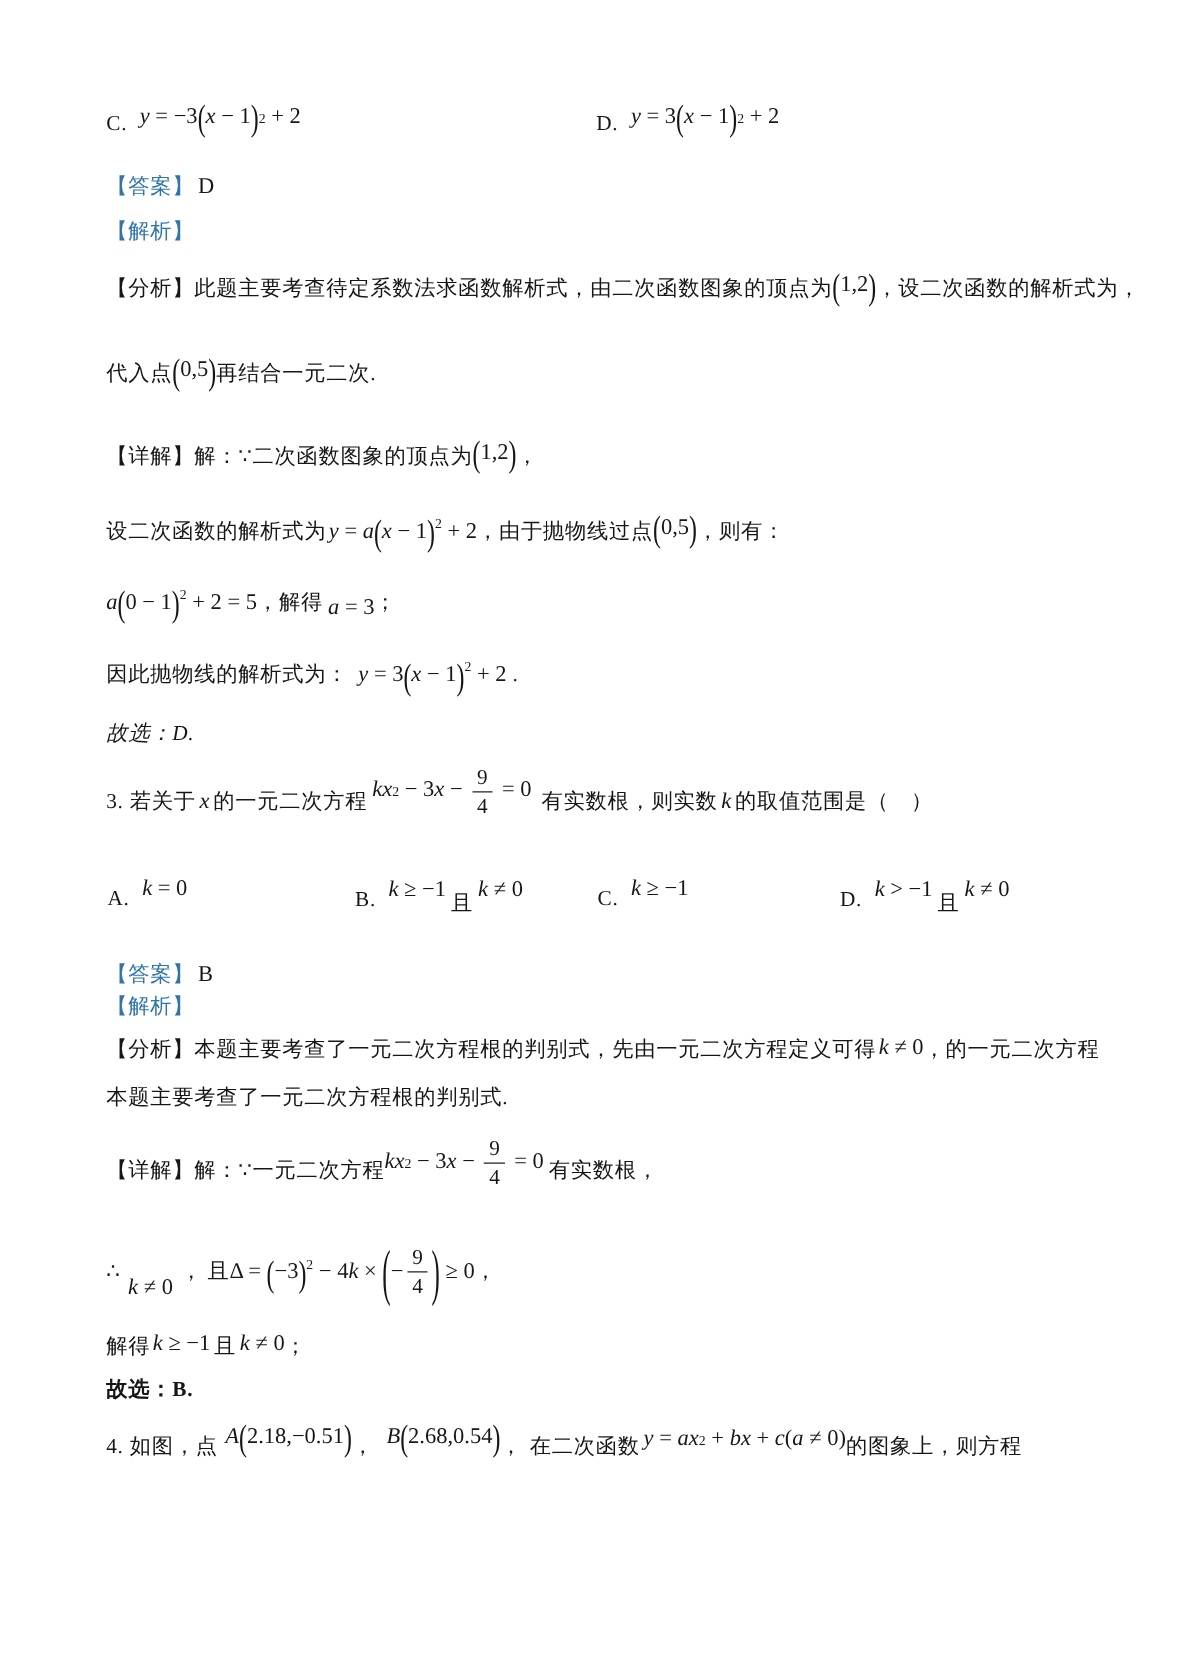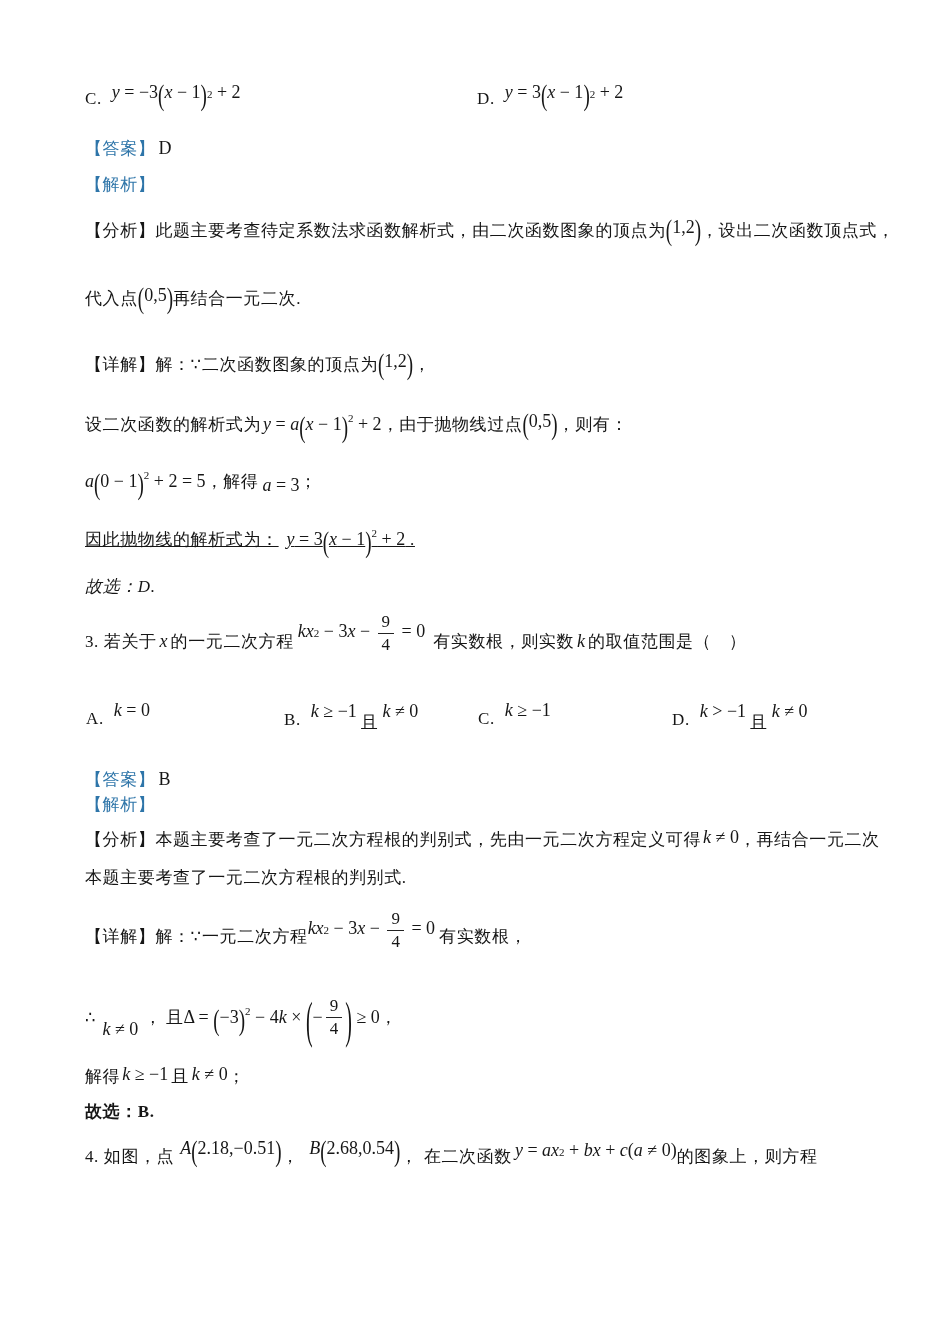--- a/index.html
+++ b/index.html
@@ -31,57 +31,57 @@
       <span class="seg" style="left: 85px;"><span class="t">C.</span><span class="gap" style="width: 10px;"></span><span class="mi" style="position: relative; top: -6px;">y</span><span class="mn" style="position: relative; top: -6px;"> = −3</span><span class="bp" style="position: relative; top: -6px;">(</span><span class="mi" style="position: relative; top: -6px;">x</span><span class="mn" style="position: relative; top: -6px;"> − 1</span><span class="bp" style="position: relative; top: -6px;">)</span><span class="sup" style="position: relative; top: -6px;">2</span><span class="mn" style="position: relative; top: -6px;"> + 2</span></span>
       <span class="seg" style="left: 477px;"><span class="t">D.</span><span class="gap" style="width: 10px;"></span><span class="mi" style="position: relative; top: -6px;">y</span><span class="mn" style="position: relative; top: -6px;"> = 3</span><span class="bp" style="position: relative; top: -6px;">(</span><span class="mi" style="position: relative; top: -6px;">x</span><span class="mn" style="position: relative; top: -6px;"> − 1</span><span class="bp" style="position: relative; top: -6px;">)</span><span class="sup" style="position: relative; top: -6px;">2</span><span class="mn" style="position: relative; top: -6px;"> + 2</span></span>
     </div>
     <div class="line" style="top: 137px;">
       <span class="seg" style="left: 85px; text-align: center;"><span class="t blue">【答案】</span><span class="gap" style="width: 3px;"></span><span class="mn">D</span></span>
     </div>
     <div class="line" style="top: 173px;">
       <span class="seg" style="left: 85px;"><span class="t blue">【解析】</span></span>
     </div>
     <div class="line" style="top: 219px;">
-      <span class="seg" style="left: 85px;"><span class="t">【分析】此题主要考查待定系数法求函数解析式，由二次函数图象的顶点为</span><span class="bp" style="position: relative; top: -3px;">(</span><span class="mn" style="position: relative; top: -3px;">1,2</span><span class="bp" style="position: relative; top: -3px;">)</span><span class="t">，设出二次函数顶点式，</span></span>
+      <span class="seg" style="left: 85px;"><span class="t">【分析】此题主要考查待定系数法求函数解析式，由二次函数图象的顶点为</span><span class="bp" style="position: relative; top: -3px;">(</span><span class="mn" style="position: relative; top: -3px;">1,2</span><span class="bp" style="position: relative; top: -3px;">)</span><span class="t">，设二次函数的解析式为，</span></span>
     </div>
     <div class="line" style="top: 287px;">
       <span class="seg" style="left: 85px;"><span class="t">代入点</span><span class="bp" style="position: relative; top: -3px;">(</span><span class="mn" style="position: relative; top: -3px;">0,5</span><span class="bp" style="position: relative; top: -3px;">)</span><span class="t">再结合一元二次.</span></span>
     </div>
     <div class="line" style="top: 353px;">
       <span class="seg" style="left: 85px;"><span class="t">【详解】解：∵二次函数图象的顶点为</span><span class="bp" style="position: relative; top: -3px;">(</span><span class="mn" style="position: relative; top: -3px;">1,2</span><span class="bp" style="position: relative; top: -3px;">)</span><span class="t">，</span></span>
     </div>
     <div class="line" style="top: 413px;">
       <span class="seg" style="left: 85px;"><span class="t">设二次函数的解析式为</span><span class="gap" style="width: 2px;"></span><span class="mi">y</span><span class="mn"> = </span><span class="mi">a</span><span class="bp">(</span><span class="mi">x</span><span class="mn"> − 1</span><span class="bp">)</span><span class="sup">2</span><span class="mn"> + 2</span><span class="t">，由于抛物线过点</span><span class="bp" style="position: relative; top: -3px;">(</span><span class="mn" style="position: relative; top: -3px;">0,5</span><span class="bp" style="position: relative; top: -3px;">)</span><span class="t">，则有：</span></span>
     </div>
     <div class="line" style="top: 470px;">
       <span class="seg" style="left: 85px;"><span class="mi">a</span><span class="bp">(</span><span class="mn">0 − 1</span><span class="bp">)</span><span class="sup">2</span><span class="mn"> + 2 = 5</span><span class="t">，解得</span><span class="gap" style="width: 4px;"></span><span class="mi" style="position: relative; top: 4px;">a</span><span class="mn" style="position: relative; top: 4px;"> = 3</span><span class="t">；</span></span>
     </div>
     <div class="line" style="top: 528px;">
-      <span class="seg" style="left: 85px; text-decoration: underline;"><span class="t">因此抛物线的解析式为：</span><span class="gap" style="width: 8px;"></span><span class="mi">y</span><span class="mn"> = 3</span><span class="bp">(</span><span class="mi">x</span><span class="mn"> − 1</span><span class="bp">)</span><span class="sup">2</span><span class="mn"> + 2</span><span class="t"> .</span></span>
+      <span class="seg" style="left: 85px;"><span class="t">因此抛物线的解析式为：</span><span class="gap" style="width: 8px;"></span><span class="mi">y</span><span class="mn"> = 3</span><span class="bp">(</span><span class="mi">x</span><span class="mn"> − 1</span><span class="bp">)</span><span class="sup">2</span><span class="mn"> + 2</span><span class="t"> .</span></span>
     </div>
     <div class="line" style="top: 575px;">
       <span class="seg" style="left: 85px; font-style: italic;"><span class="t">故选：D.</span></span>
     </div>
     <div class="line" style="top: 622px;">
       <span class="seg" style="left: 85px;"><span class="t">3. 若关于</span><span class="gap" style="width: 3px;"></span><span class="mi">x</span><span class="gap" style="width: 3px;"></span><span class="t">的一元二次方程</span><span class="gap" style="width: 4px;"></span><span class="mi" style="position: relative; top: -10px;">kx</span><span class="sup" style="position: relative; top: -10px;">2</span><span class="mn" style="position: relative; top: -10px;"> − 3</span><span class="mi" style="position: relative; top: -10px;">x</span><span class="mn" style="position: relative; top: -10px;"> − </span><span class="frac" style="position: relative; top: -10px;"><span class="fn">9</span><span class="fd">4</span></span><span class="mn" style="position: relative; top: -10px;"> = 0</span><span class="gap" style="width: 8px;"></span><span class="t">有实数根，则实数</span><span class="gap" style="width: 3px;"></span><span class="mi">k</span><span class="gap" style="width: 3px;"></span><span class="t">的取值范围是（　）</span></span>
     </div>
     <div class="line" style="top: 708px;">
       <span class="seg" style="left: 86px;"><span class="t">A.</span><span class="gap" style="width: 10px;"></span><span class="mi" style="position: relative; top: -8px;">k</span><span class="mn" style="position: relative; top: -8px;"> = 0</span></span>
       <span class="seg" style="left: 284px;"><span class="t">B.</span><span class="gap" style="width: 10px;"></span><span class="mi" style="position: relative; top: -8px;">k</span><span class="mn" style="position: relative; top: -8px;"> ≥ −1</span><span class="gap" style="width: 4px;"></span><span class="t" style="position: relative; top: 3px;">且</span><span class="gap" style="width: 4px;"></span><span class="mi" style="position: relative; top: -8px;">k</span><span class="mn" style="position: relative; top: -8px;"> ≠ 0</span></span>
       <span class="seg" style="left: 478px;"><span class="t">C.</span><span class="gap" style="width: 10px;"></span><span class="mi" style="position: relative; top: -8px;">k</span><span class="mn" style="position: relative; top: -8px;"> ≥ −1</span></span>
       <span class="seg" style="left: 672px;"><span class="t">D.</span><span class="gap" style="width: 10px;"></span><span class="mi" style="position: relative; top: -8px;">k</span><span class="mn" style="position: relative; top: -8px;"> &gt; −1</span><span class="gap" style="width: 4px;"></span><span class="t" style="position: relative; top: 3px;">且</span><span class="gap" style="width: 4px;"></span><span class="mi" style="position: relative; top: -8px;">k</span><span class="mn" style="position: relative; top: -8px;"> ≠ 0</span></span>
     </div>
     <div class="line" style="top: 757px;">
       <span class="seg" style="left: 85px; margin-top: 11px;"><span class="t blue">【答案】</span><span class="gap" style="width: 3px;"></span><span class="mn">B</span></span>
     </div>
     <div class="line" style="top: 793px;">
       <span class="seg" style="left: 85px;"><span class="t blue">【解析】</span></span>
     </div>
     <div class="line" style="top: 828px;">
-      <span class="seg" style="left: 85px;"><span class="t">【分析】本题主要考查了一元二次方程根的判别式，先由一元二次方程定义可得</span><span class="gap" style="width: 2px;"></span><span class="mi" style="position: relative; top: -2px;">k</span><span class="mn" style="position: relative; top: -2px;"> ≠ 0</span><span class="t">，再结合一元二次</span></span>
+      <span class="seg" style="left: 85px;"><span class="t">【分析】本题主要考查了一元二次方程根的判别式，先由一元二次方程定义可得</span><span class="gap" style="width: 2px;"></span><span class="mi" style="position: relative; top: -2px;">k</span><span class="mn" style="position: relative; top: -2px;"> ≠ 0</span><span class="t">，的一元二次方程</span></span>
     </div>
     <div class="line" style="top: 866px;">
       <span class="seg" style="left: 85px;"><span class="t">本题主要考查了一元二次方程根的判别式.</span></span>
     </div>
     <div class="line" style="top: 917px;">
       <span class="seg" style="left: 85px;"><span class="t">【详解】解：∵一元二次方程</span><span class="mi" style="position: relative; top: -8px;">kx</span><span class="sup" style="position: relative; top: -8px;">2</span><span class="mn" style="position: relative; top: -8px;"> − 3</span><span class="mi" style="position: relative; top: -8px;">x</span><span class="mn" style="position: relative; top: -8px;"> − </span><span class="frac" style="position: relative; top: -8px;"><span class="fn">9</span><span class="fd">4</span></span><span class="mn" style="position: relative; top: -8px;"> = 0</span><span class="gap" style="width: 4px;"></span><span class="t">有实数根，</span></span>
     </div>
     <div class="line" style="top: 998px;">
       <span class="seg" style="left: 85px;"><span class="t">∴</span><span class="gap" style="width: 6px;"></span><span class="mi" style="position: relative; top: 12px;">k</span><span class="mn" style="position: relative; top: 12px;"> ≠ 0</span><span class="gap" style="width: 6px;"></span><span class="t">，</span><span class="gap" style="width: 4px;"></span><span class="t">且</span><span class="mn">Δ = </span><span class="bp">(</span><span class="mn">−3</span><span class="bp">)</span><span class="sup">2</span><span class="mn"> − 4</span><span class="mi">k</span><span class="mn"> × </span><span class="bpf">(</span><span class="mn">−</span><span class="frac"><span class="fn">9</span><span class="fd">4</span></span><span class="bpf">)</span><span class="mn"> ≥ 0</span><span class="t">，</span></span>
     </div>

